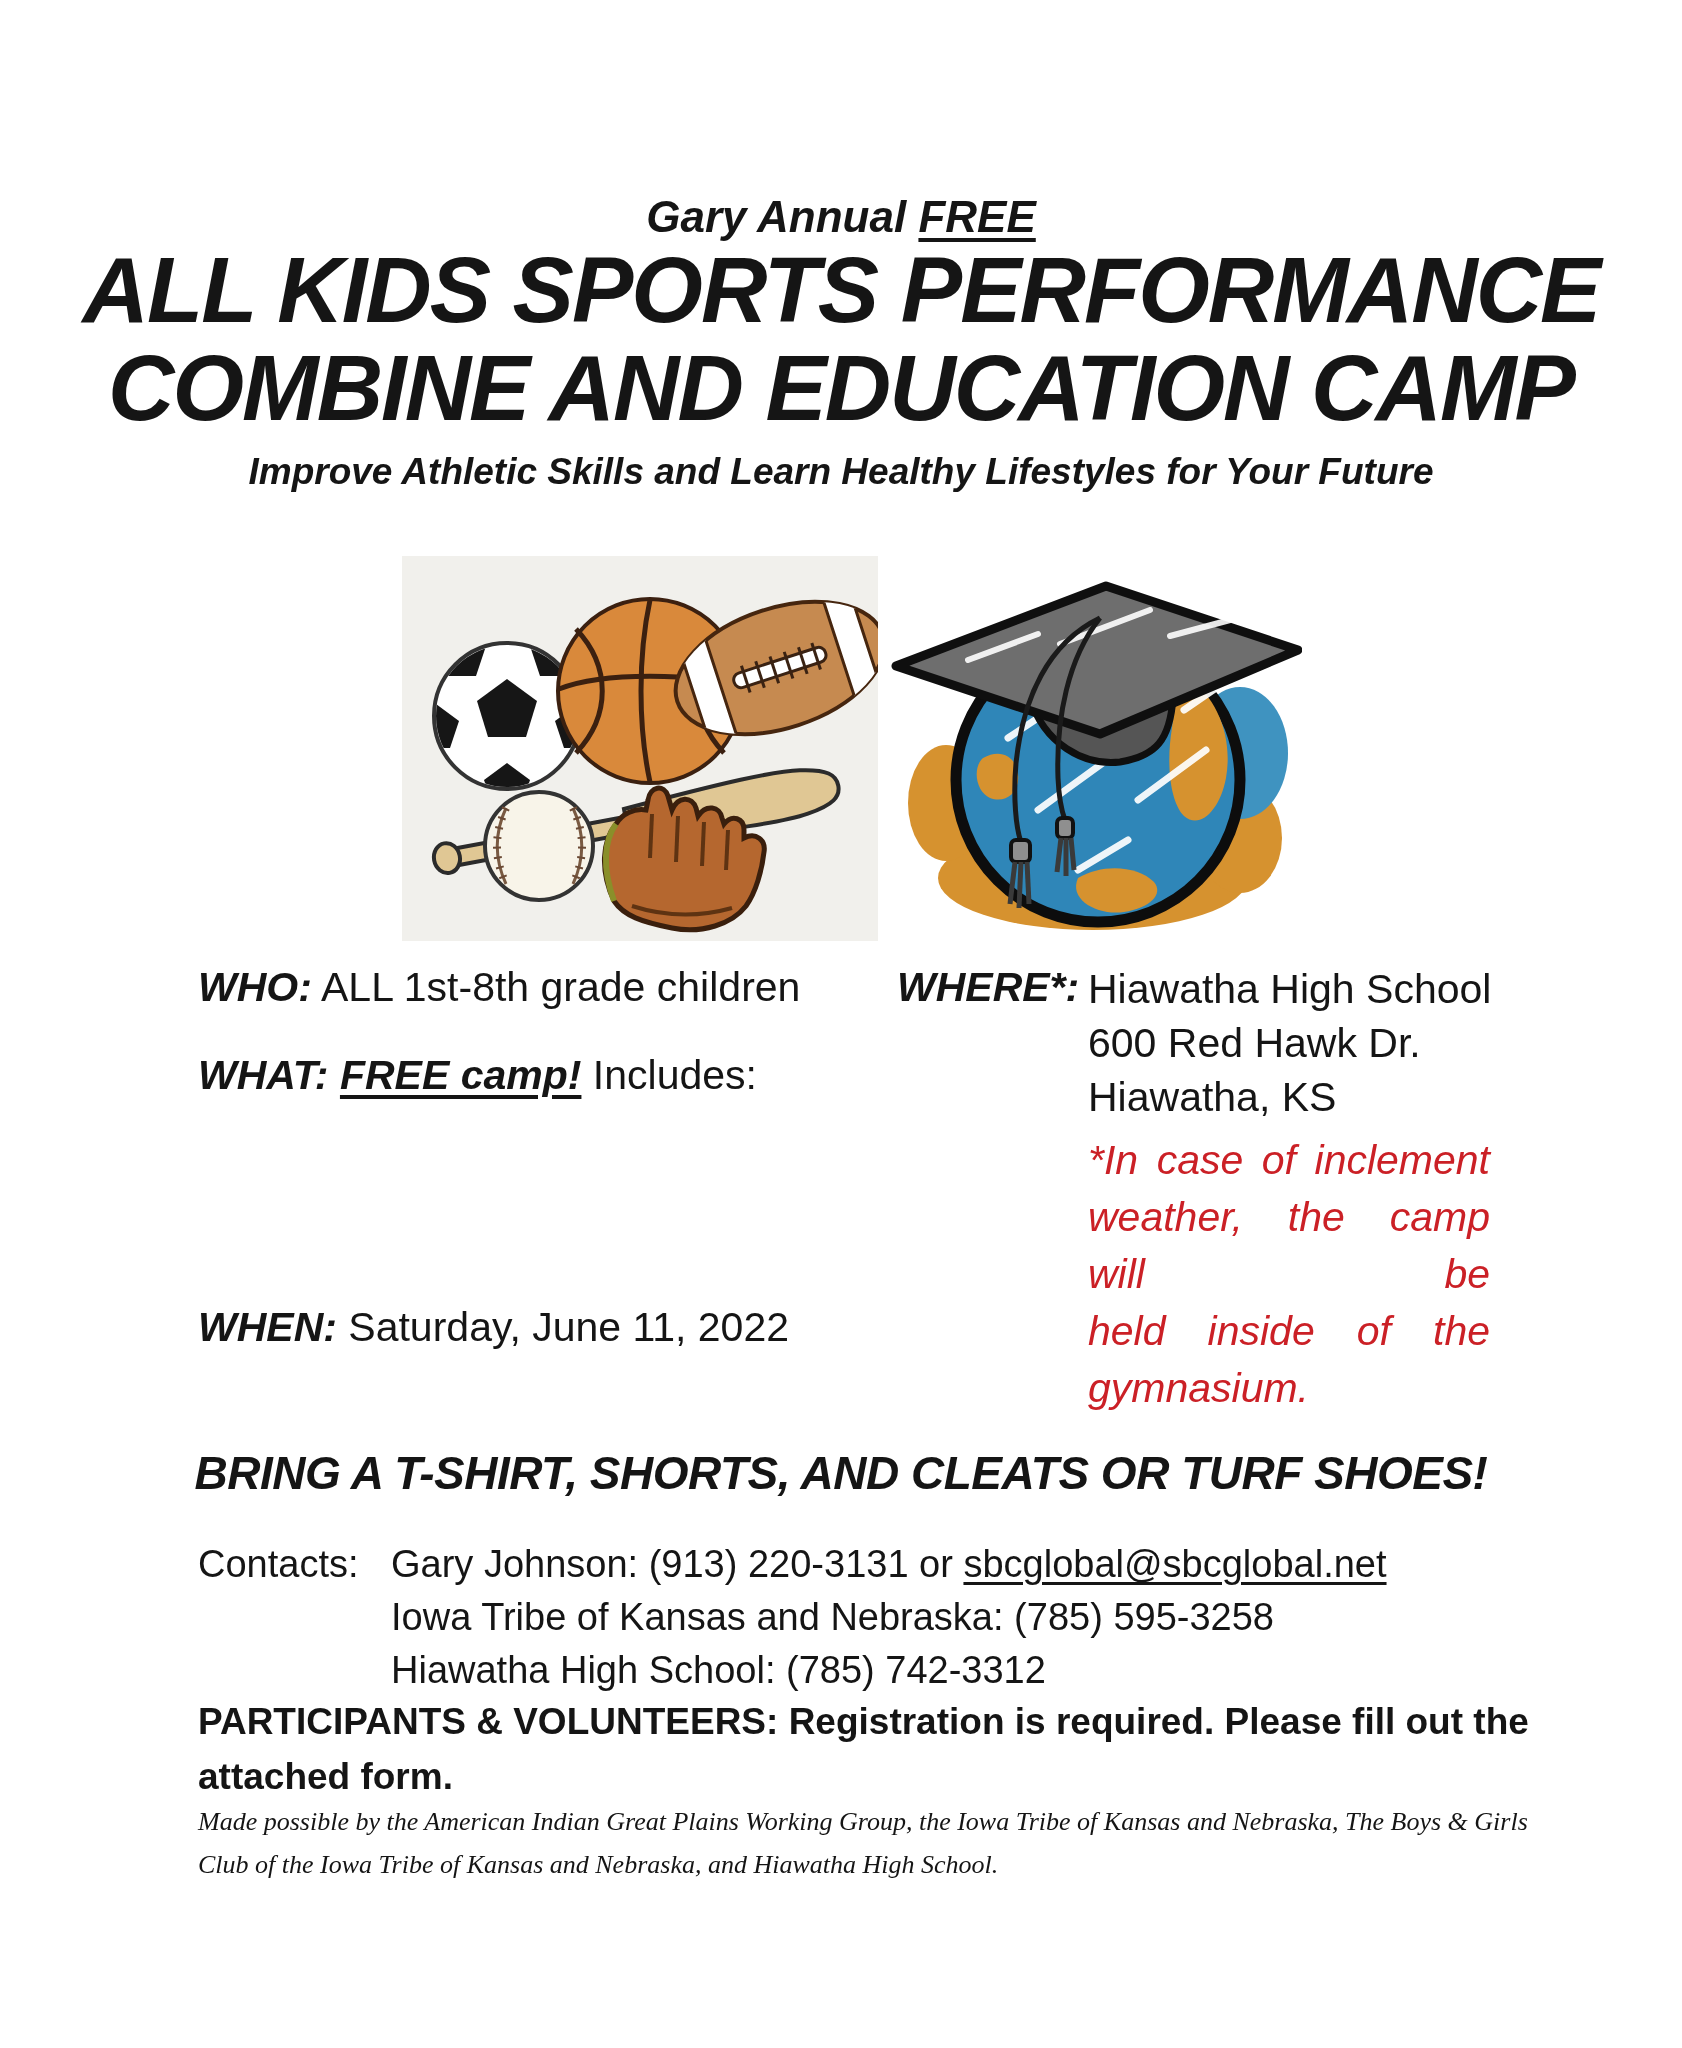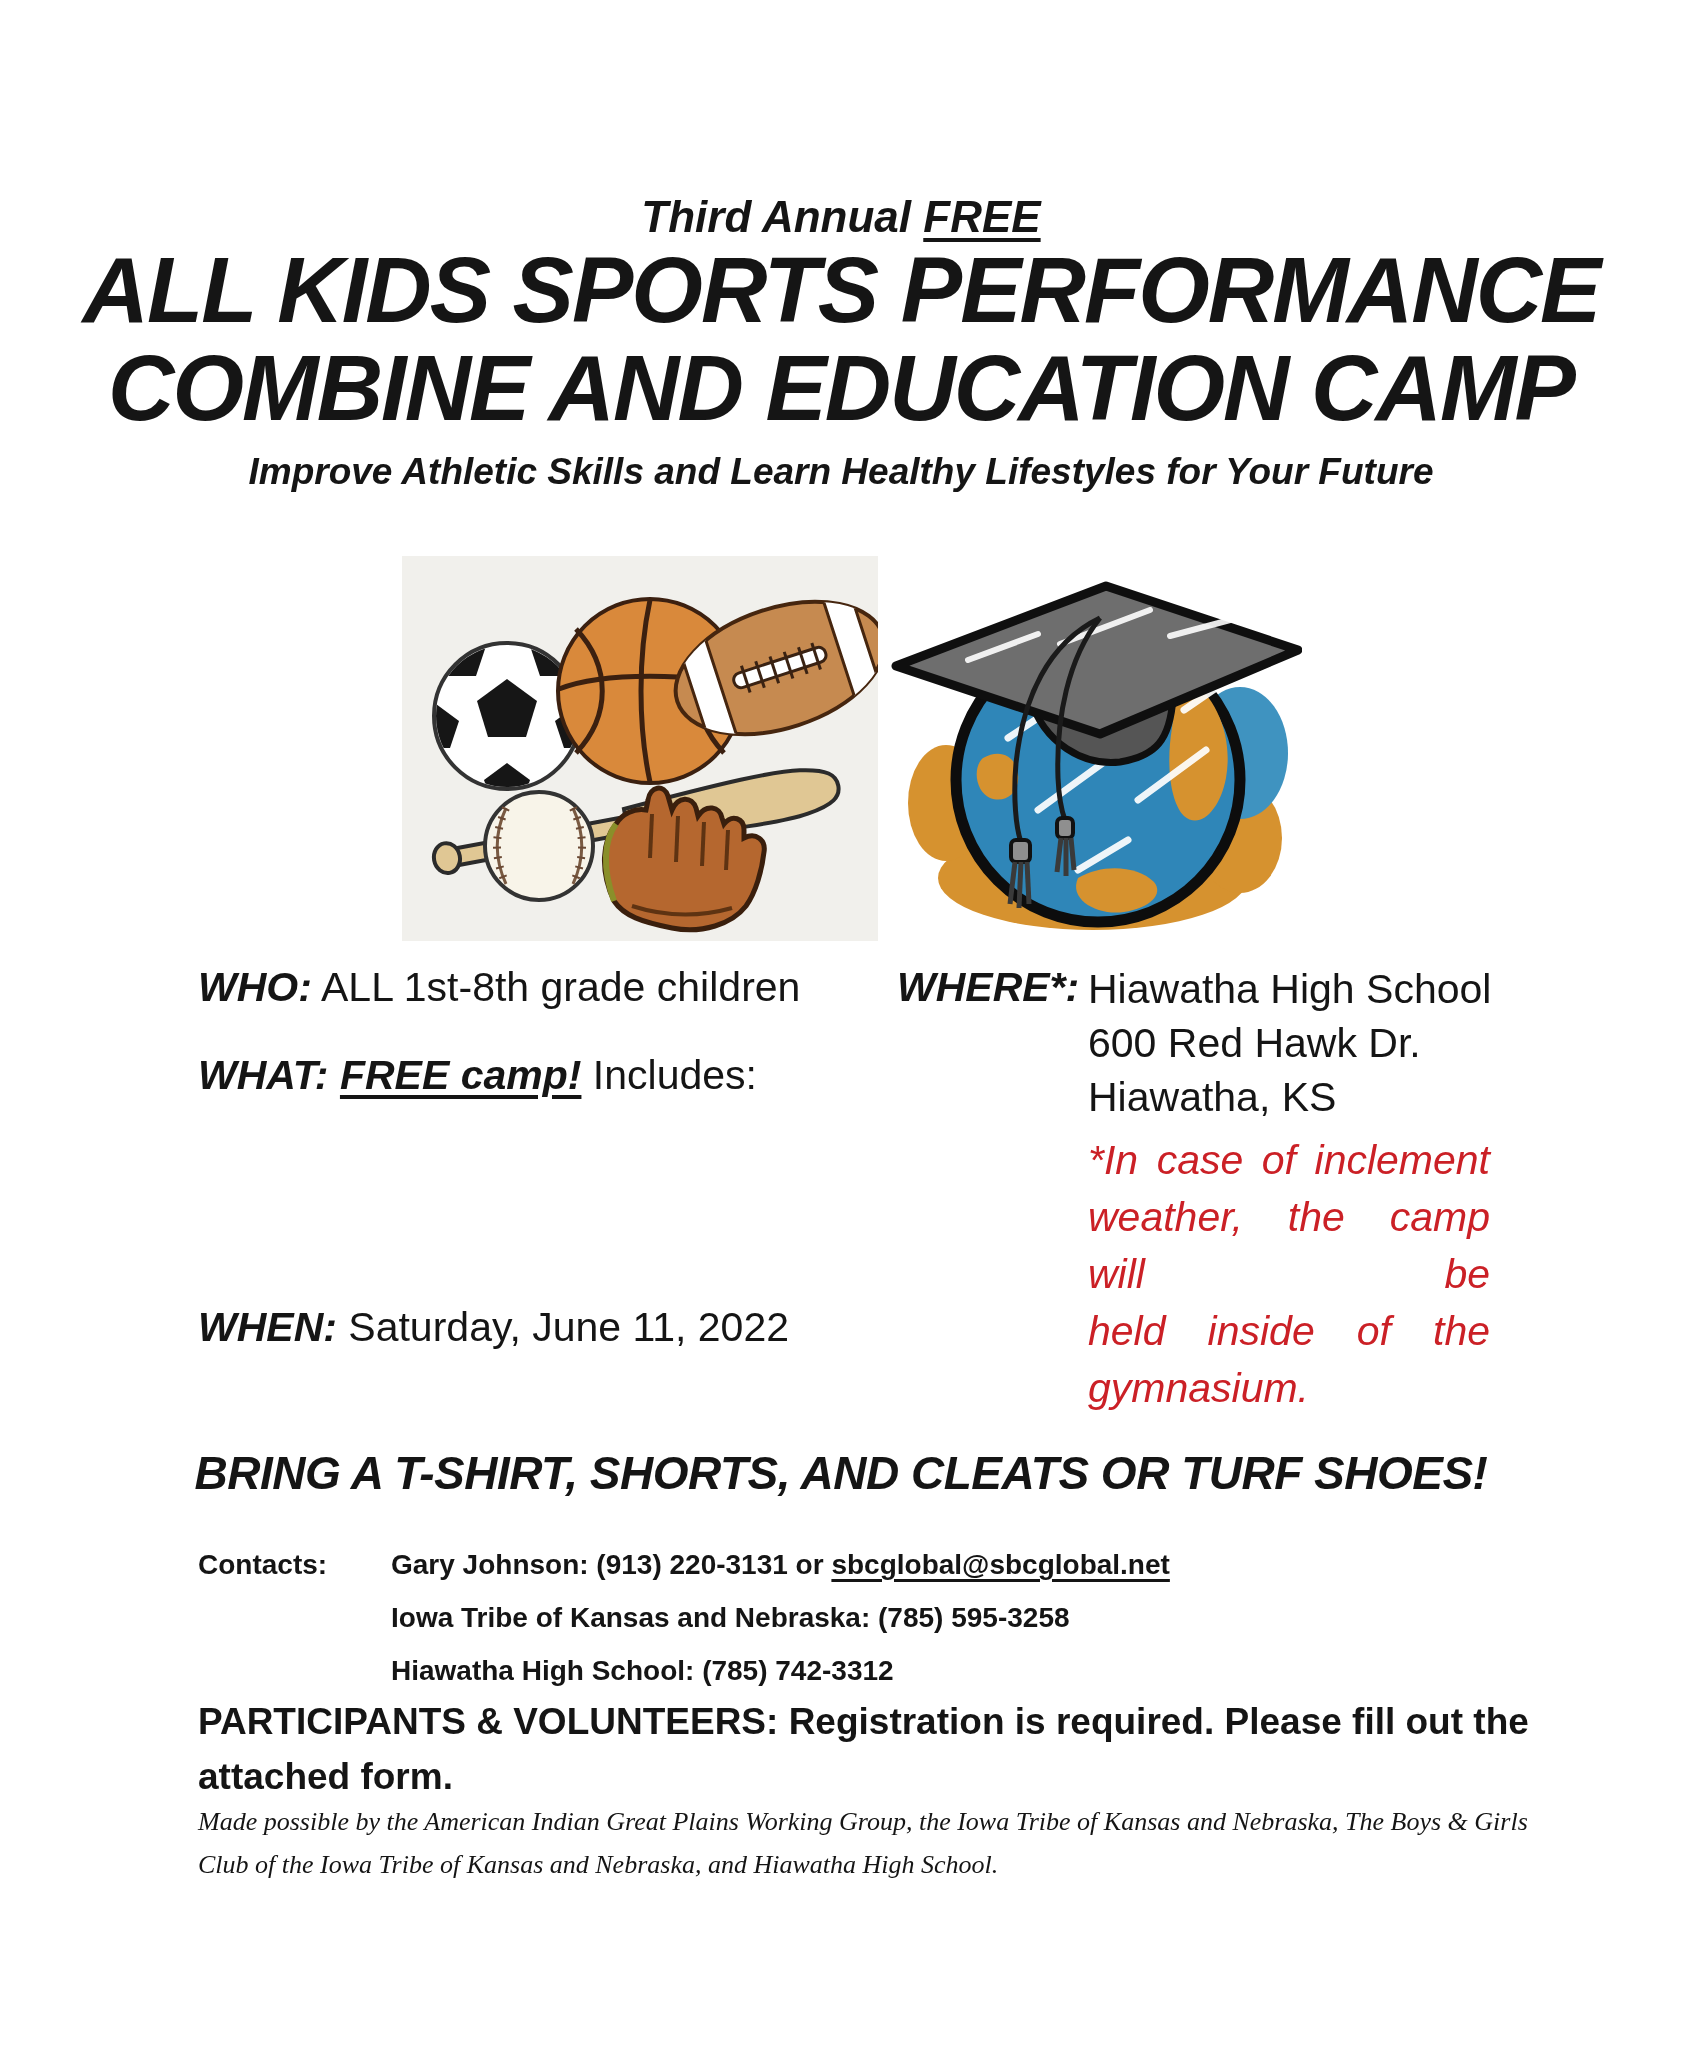--- a/index.html
+++ b/index.html
@@ -29,34 +29,34 @@
   .what-items{left:298px;top:1108px;line-height:55px;}
   .when{left:198px;top:1302px;}
   .when-time{left:335px;top:1356px;}
   .where-label{left:897px;top:962px;}
   .where-content{left:1088px;top:962px;width:402px;line-height:54px;white-space:nowrap;}
   .weather-note{margin-top:8px;width:402px;color:#cb2026;font-style:italic;font-size:41px;line-height:57px;white-space:normal;}
   .note-line{text-align:justify;text-align-last:justify;}
   .note-last{text-align-last:left;}
   
   .bring{top:1448px;font:italic 700 46px/1.1 "Liberation Sans",sans-serif;letter-spacing:-0.5px;}
-  .contacts{left:198px;top:1538px;font-size:28px;line-height:53px;white-space:nowrap;font-weight:bold;}
+  .contacts{left:198px;top:1538px;font-size:38px;line-height:53px;white-space:nowrap;}
   .c-row{display:flex;}
   .c-label{width:193px;flex:0 0 193px;}
   .email{color:#151515;text-decoration:underline;text-decoration-thickness:3px;text-underline-offset:5px;cursor:pointer;}
   .registration{left:198px;top:1694px;font-weight:700;font-size:37px;line-height:55px;white-space:nowrap;}
   .credits{left:198px;top:1800px;font:italic 400 26px/43px "Liberation Serif",serif;white-space:nowrap;}
 </style>
 </head>
 <body>
 
 <div class="page">
 
   <div class="abs center kicker">
-    <span>Third Annual</span>
+    <span>Gary Annual</span>
     <span class="u2">FREE</span>
   </div>
   <div class="abs center title-line t1">ALL KIDS SPORTS PERFORMANCE</div>
   <div class="abs center title-line t2">COMBINE AND EDUCATION CAMP</div>
   <div class="abs center subtitle">Improve Athletic Skills and Learn Healthy Lifestyles for Your Future</div>
 
   <div class="abs img-sports">
     <svg width="476" height="385" viewBox="0 0 476 385">
 
       <g>

